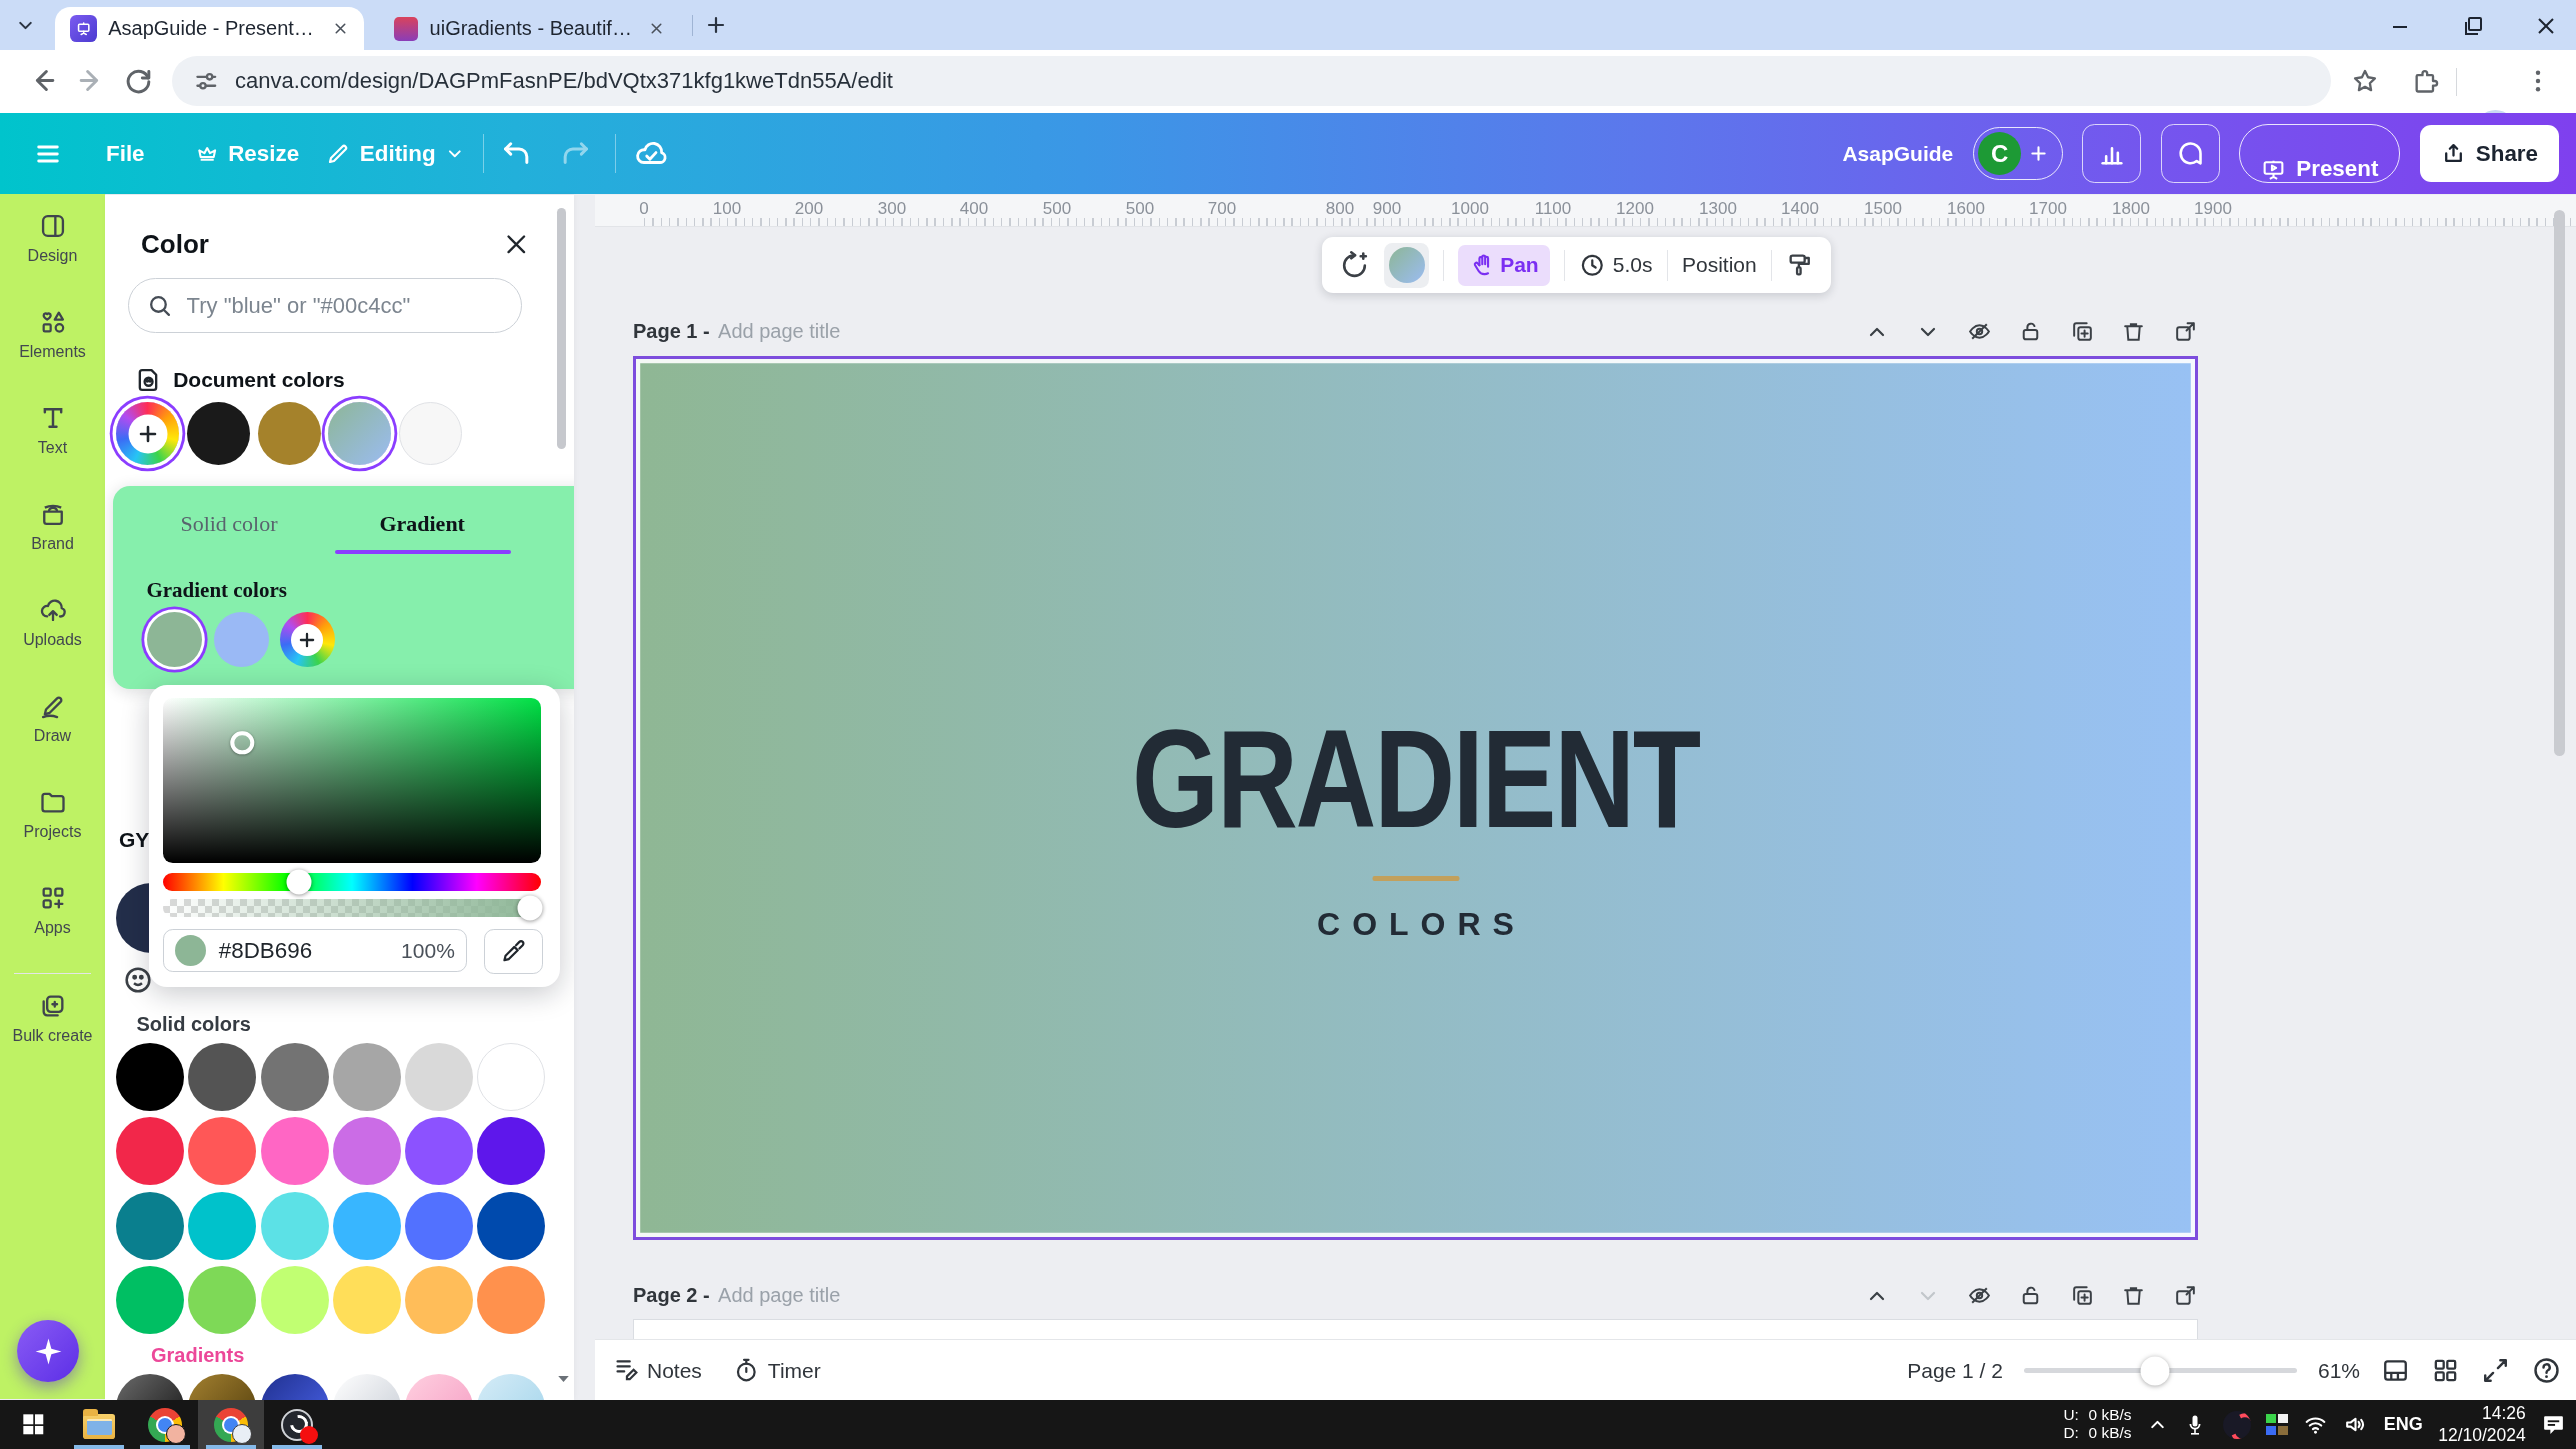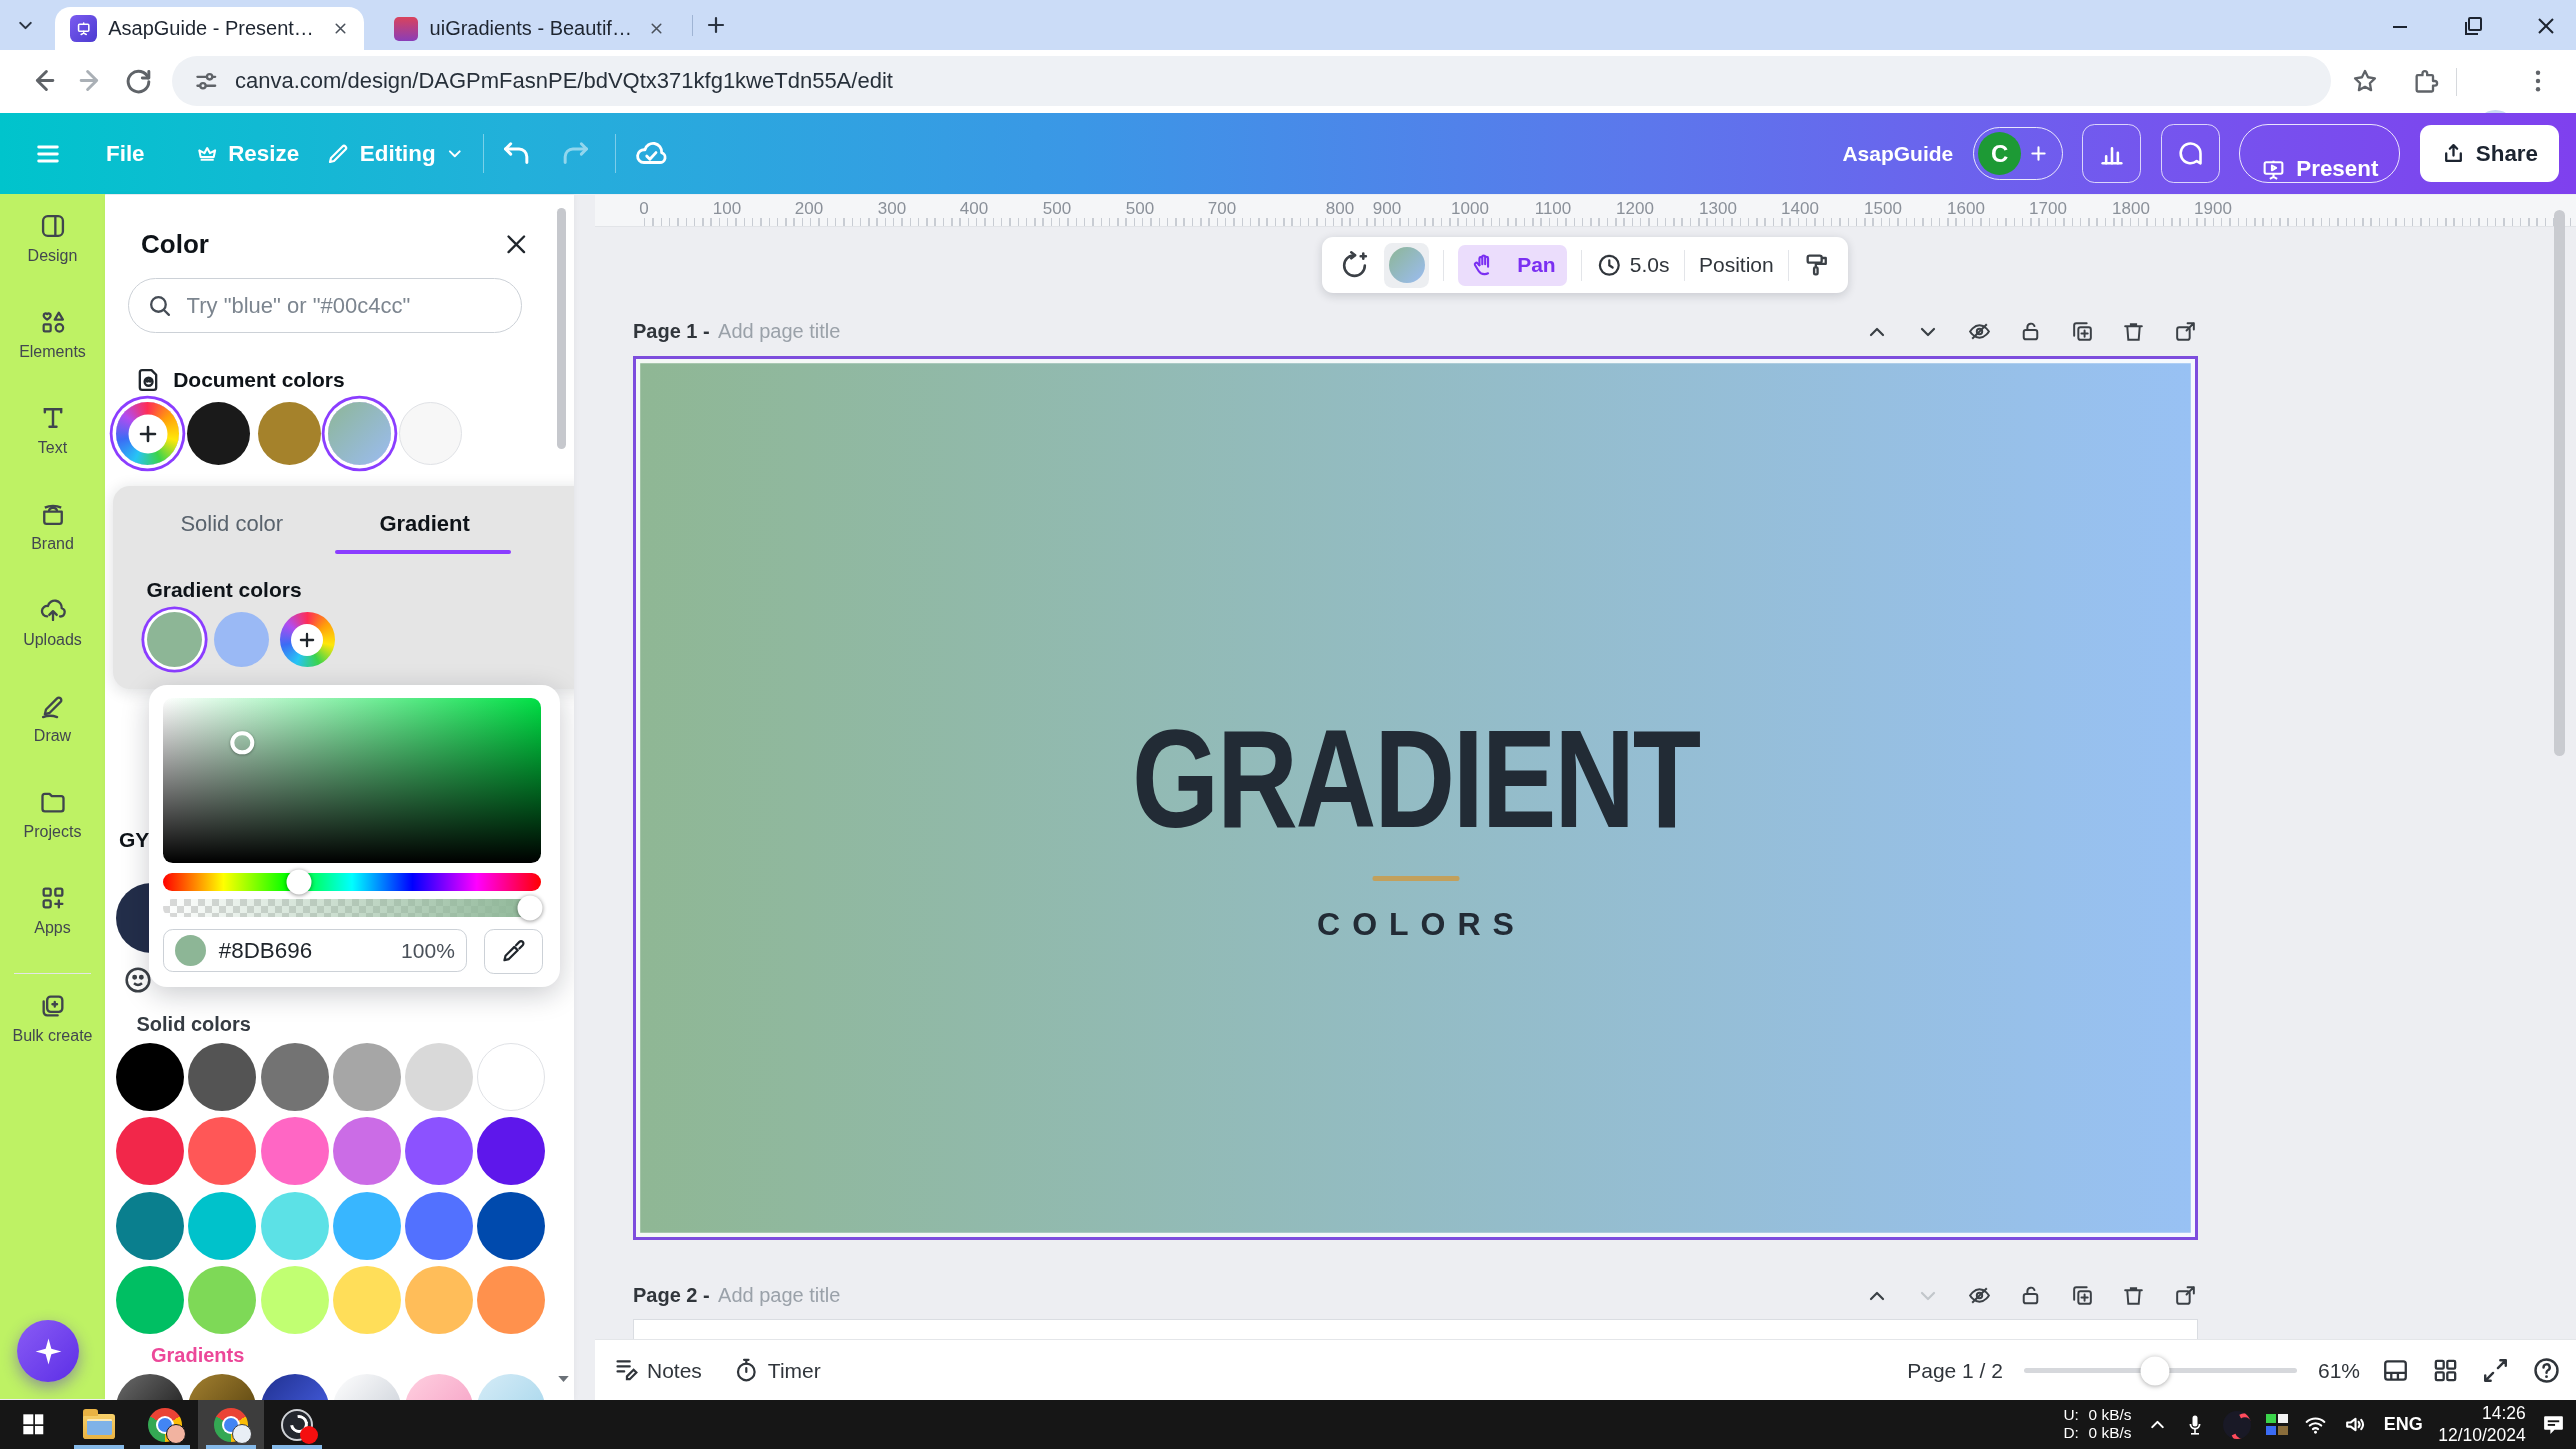--- a/index.html
+++ b/index.html
@@ -53,21 +53,21 @@
   .sec-head{position:absolute;display:flex;align-items:center;gap:11.2px;font-size:21px;font-weight:700;color:#0e1318;}
   .doc-swatches{position:absolute;left:11.2px;top:207px;display:flex;gap:7.7px;}
   .sw{width:63px;height:63px;border-radius:50%;box-sizing:border-box;cursor:pointer;}
   .sw.brd{border:1.4px solid #e0e2e6;}
   .sw.sel{box-shadow:0 0 0 3.5px #fff,0 0 0 6.3px #8b3dff;}
   .add-swatch{width:63px;height:63px;border-radius:50%;box-sizing:border-box;position:relative;cursor:pointer;
     background:conic-gradient(#ff2d55,#ff9f0a,#ffe70a,#3bd44b,#27c4f5,#3b6cf5,#b14cf0,#ff2d55);
     box-shadow:0 0 0 3.5px #fff,0 0 0 6.3px #8b3dff;}
   .add-swatch::after{content:"";position:absolute;left:50%;top:50%;width:39px;height:39px;border-radius:50%;background:#fff;transform:translate(-50%,-50%);}
   .add-swatch svg{position:absolute;left:50%;top:50%;transform:translate(-50%,-50%);z-index:1;color:#20262c;}
-  .tabs-card{position:absolute;left:8.4px;top:291px;width:518px;height:203px;background:#e5e5e5;border-radius:17px;box-shadow:0 2.8px 15.4px rgba(20,25,35,.14);}
+  .tabs-card{position:absolute;left:8.4px;top:291px;width:518px;height:203px;background:#86efac;border-radius:17px;box-shadow:0 2.8px 15.4px rgba(20,25,35,.14);font-family:Liberation Serif, serif;}
   .ptab{position:absolute;top:25px;font-size:22px;cursor:pointer;}
   .ptab.solid{left:67px;color:#59636d;}
   .ptab.grad{left:266px;color:#0e1318;font-weight:700;}
   .tab-underline{position:absolute;left:222px;top:64px;width:176px;height:3.5px;border-radius:2.1px;background:#8b3dff;}
   .grad-label{position:absolute;left:33px;top:92px;font-size:21px;font-weight:700;color:#0e1318;}
   .grad-stops{position:absolute;left:34px;top:126px;display:flex;gap:11.2px;align-items:center;}
   .stop{width:55px;height:55px;border-radius:50%;box-sizing:border-box;cursor:pointer;}
   .stop.sel{box-shadow:0 0 0 2.8px #fff,0 0 0 5.6px #8b3dff;}
   .add-stop{width:55px;height:55px;border-radius:50%;position:relative;cursor:pointer;
     background:conic-gradient(#ff2d55,#ff9f0a,#ffe70a,#3bd44b,#27c4f5,#3b6cf5,#b14cf0,#ff2d55);}
@@ -107,21 +107,21 @@
   
   .ruler{position:absolute;left:595px;top:195px;width:1981px;height:31px;background:#f5f6f8;border-bottom:0.7px solid #e2e4e8;overflow:hidden;}
   .ruler::after{content:"";position:absolute;left:49px;right:0;bottom:0;height:8.4px;
     background:repeating-linear-gradient(90deg,#c8ccd3 0 1.4px,transparent 1.4px 8.3px);}
   .ruler-num{position:absolute;top:4.2px;font-size:17px;color:#8a9099;transform:translateX(-50%);}
   .ctx-pill{position:absolute;left:1322px;top:237px;height:56px;background:#fff;border-radius:11.2px;box-shadow:0 2.8px 9.8px rgba(20,25,35,.16);
     display:flex;align-items:center;gap:14px;padding:0 17px;z-index:10;}
   .ctx-sep{width:1.4px;height:31px;background:#e3e5e9;}
   .ctx-swatch-tile{width:45px;height:45px;border-radius:8.4px;background:#eceef1;display:flex;align-items:center;justify-content:center;cursor:pointer;}
   .ctx-swatch{width:36px;height:36px;border-radius:50%;background:linear-gradient(135deg,#8db696,#9bbcf2);}
-  .pan-chip{display:flex;align-items:center;gap:21px;background:#ebddfc;border-radius:7px;height:41px;padding:0 11.2px;color:#7b2ff2;font-size:21px;font-weight:700;cursor:pointer;}
+  .pan-chip{display:flex;align-items:center;gap:4px;background:#ebddfc;border-radius:7px;height:41px;padding:0 11.2px;color:#7b2ff2;font-size:21px;font-weight:700;cursor:pointer;}
   .ctx-txt{font-size:21px;color:#30353b;}
   .pgrow{position:absolute;width:1565px;height:31px;display:flex;align-items:center;}
   .pgrow .plabel{font-size:20px;font-weight:700;color:#30353b;white-space:nowrap;}
   .pgrow .pplace{font-size:20px;color:#9aa1a9;margin-left:8.4px;white-space:nowrap;}
   .pgicons{margin-left:auto;display:flex;align-items:center;gap:26.6px;color:#3b4046;}
   .slide{position:absolute;left:633px;top:356px;width:1565px;height:884px;border:3.5px solid #7d4ddd;box-sizing:border-box;
     box-shadow:inset 0 0 0 4.2px rgba(255,255,255,.9);}
   .slide-title{position:absolute;left:0;right:0;top:350px;text-align:center;font-size:140px;font-weight:700;letter-spacing:-2.8px;line-height:1;transform:scaleX(.8);}
   .slide-divider{position:absolute;left:50%;top:517px;width:87px;height:4.9px;transform:translateX(-50%);border-radius:2.1px;}
   .slide-sub{position:absolute;left:0;right:0;top:547px;text-align:center;font-size:32px;font-weight:700;letter-spacing:12px;text-indent:12px;}

